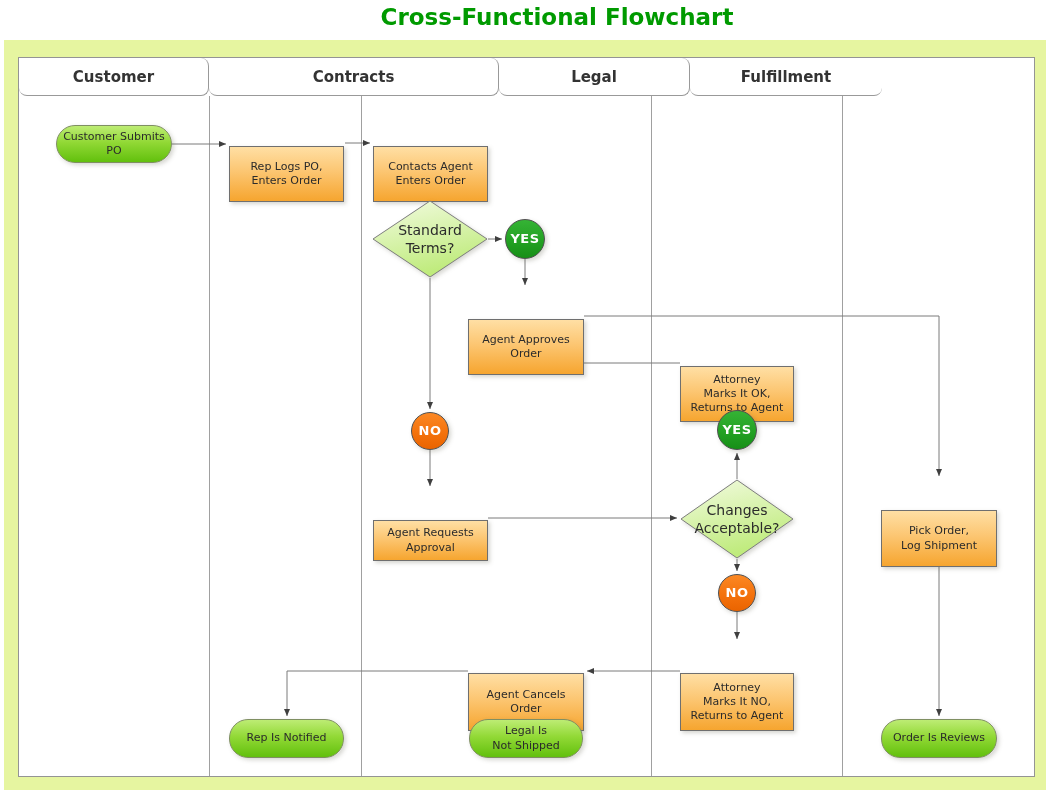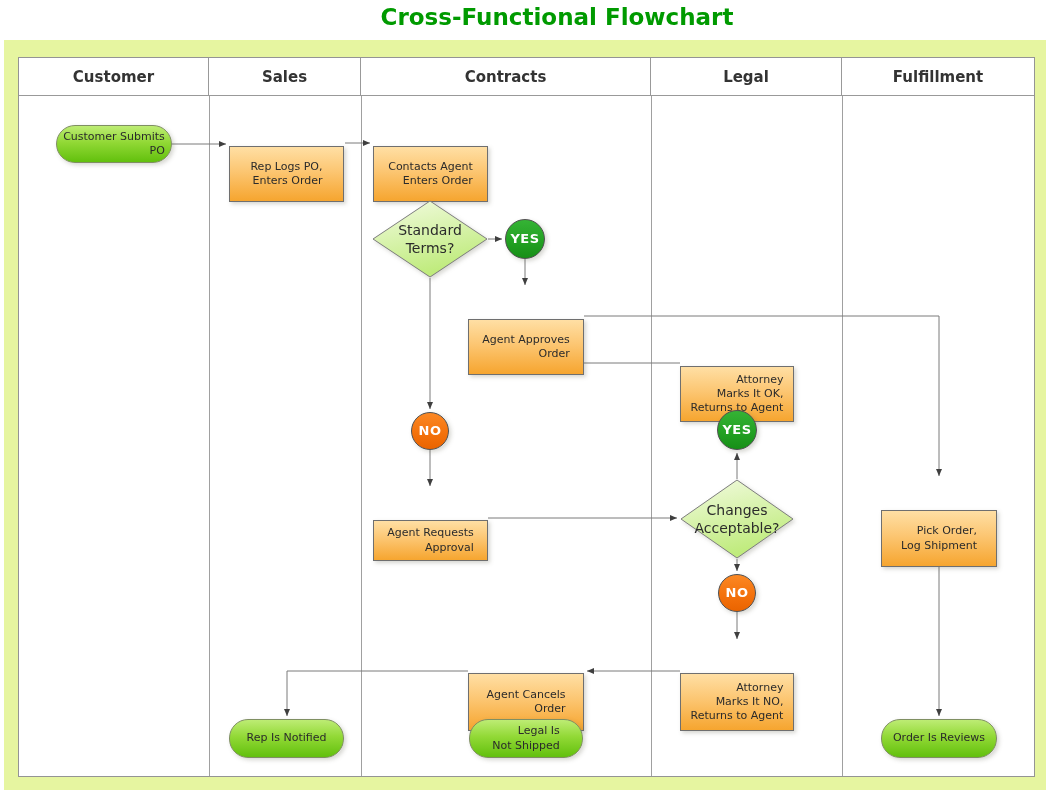--- a/index.html
+++ b/index.html
@@ -18,27 +18,28 @@
   }
   .canvas{
     position:absolute;left:14px;top:17px;width:1015px;height:718px;
     background:#ffffff;border:1px solid #949494;
   }
   .lane-headers{position:absolute;left:0;top:0;width:1015px;height:38px;display:flex;}
   .lane-header{
     box-sizing:border-box;height:38px;display:flex;align-items:center;justify-content:center;
     font-size:15px;font-weight:bold;color:#333333;border-bottom:1px solid #999999;
     border-right:1px solid #999999;
+    border-radius:8px;
   }
   .lane-header:last-child{border-right:none;}
   .vline{position:absolute;top:38px;height:680px;width:0;border-left:1px solid #a0a0a0;}
   .connectors{position:absolute;left:0;top:0;pointer-events:none;}
   .node{
     position:absolute;box-sizing:border-box;display:flex;align-items:center;justify-content:center;
-    text-align:right;font-size:11px;line-height:1.3;color:#2b2b2b;white-space:pre-line;
+    text-align:center;font-size:11px;line-height:1.3;color:#2b2b2b;white-space:pre-line;
   }
   .process{
     background:linear-gradient(180deg,#ffdfa4 0%,#fcc672 45%,#f6a52f 100%);
     border:1px solid #6f6f6f;box-shadow:2px 2px 4px rgba(90,90,70,0.25);margin-top:31px;
   }
   .terminator{
     background:linear-gradient(180deg,#bdec74 0%,#92d936 45%,#62c00d 100%);
     border:1px solid #7f8f62;border-radius:19px;box-shadow:2px 2px 4px rgba(90,90,70,0.25);
   }
   .decision-wrap{position:absolute;filter:drop-shadow(2px 2px 2px rgba(90,90,70,0.25));}
@@ -57,21 +58,20 @@
 </head>
 <body>
 
 <div class="page-title">Cross-Functional Flowchart</div>
 
 <div class="panel">
   <div class="canvas">
 
     <div class="lane-headers">
       <div class="lane-header" style="width:190px">Customer</div>
-      <div class="lane-header" style="width:152px">Sales</div>
       <div class="lane-header" style="width:290px">Contracts</div>
       <div class="lane-header" style="width:191px">Legal</div>
       <div class="lane-header" style="width:192px">Fulfillment</div>
     </div>
 
     <div class="vline" style="left:190px"></div>
     <div class="vline" style="left:342px"></div>
     <div class="vline" style="left:632px"></div>
     <div class="vline" style="left:823px"></div>
 

